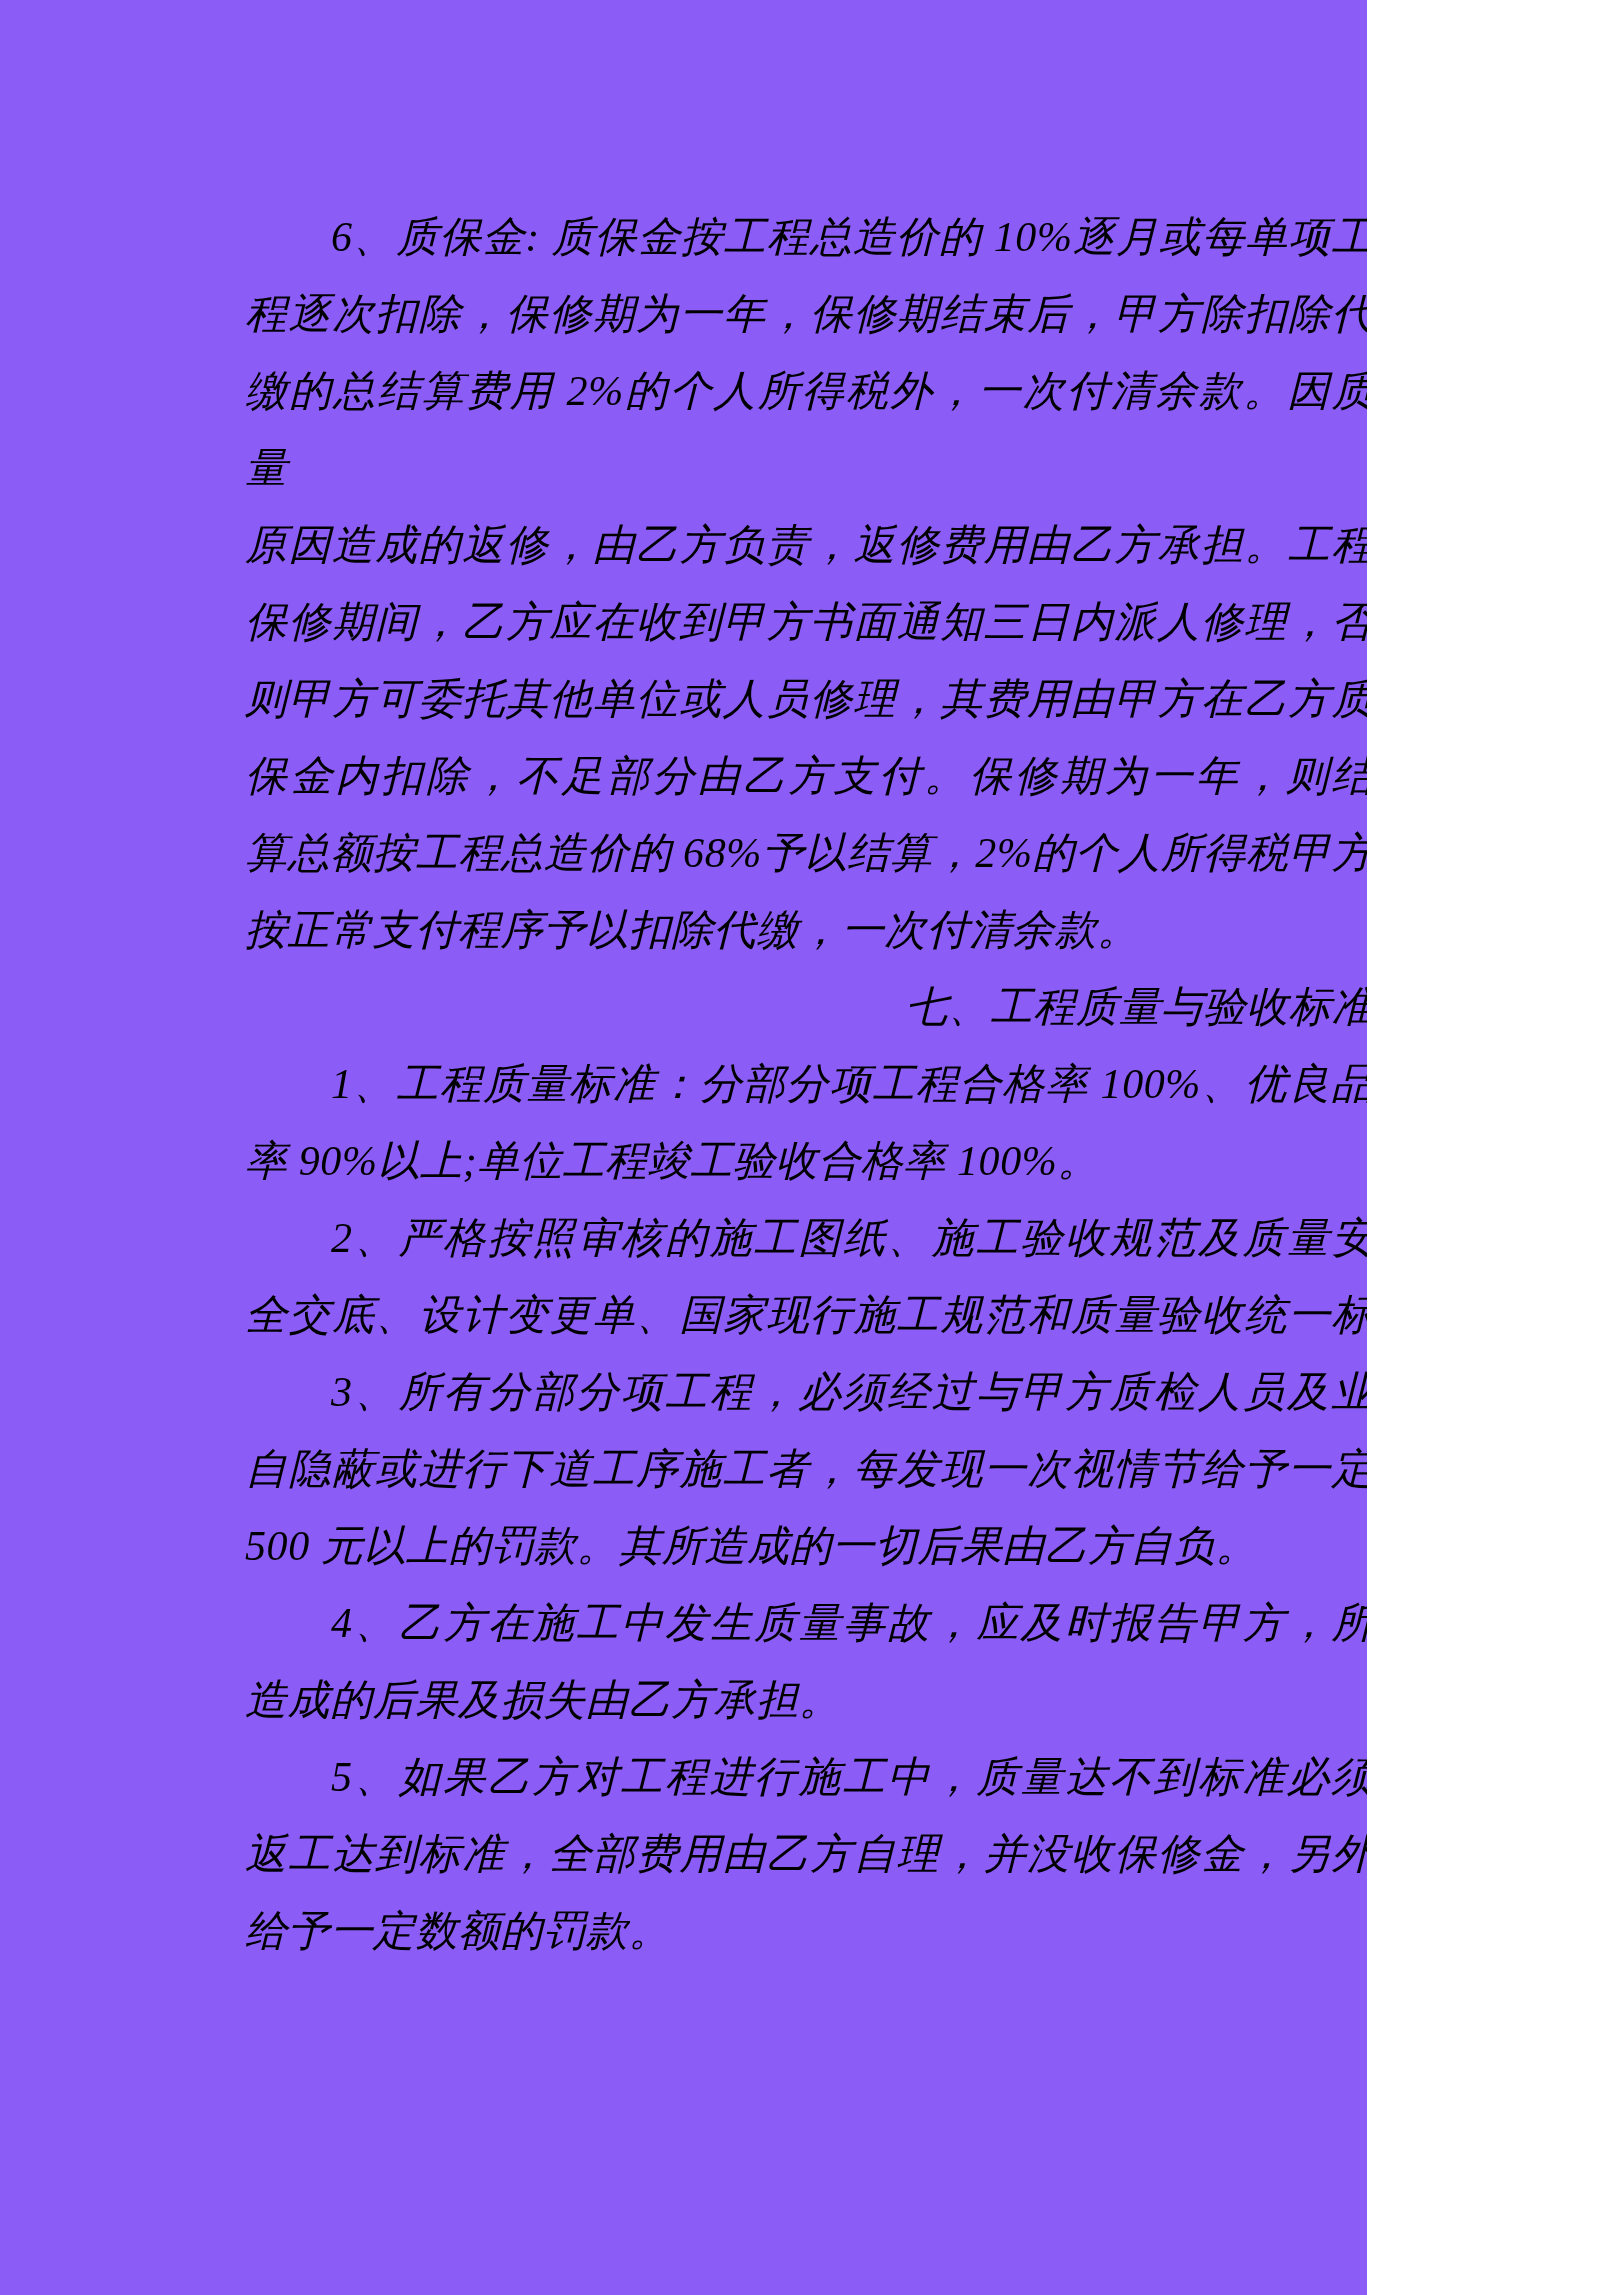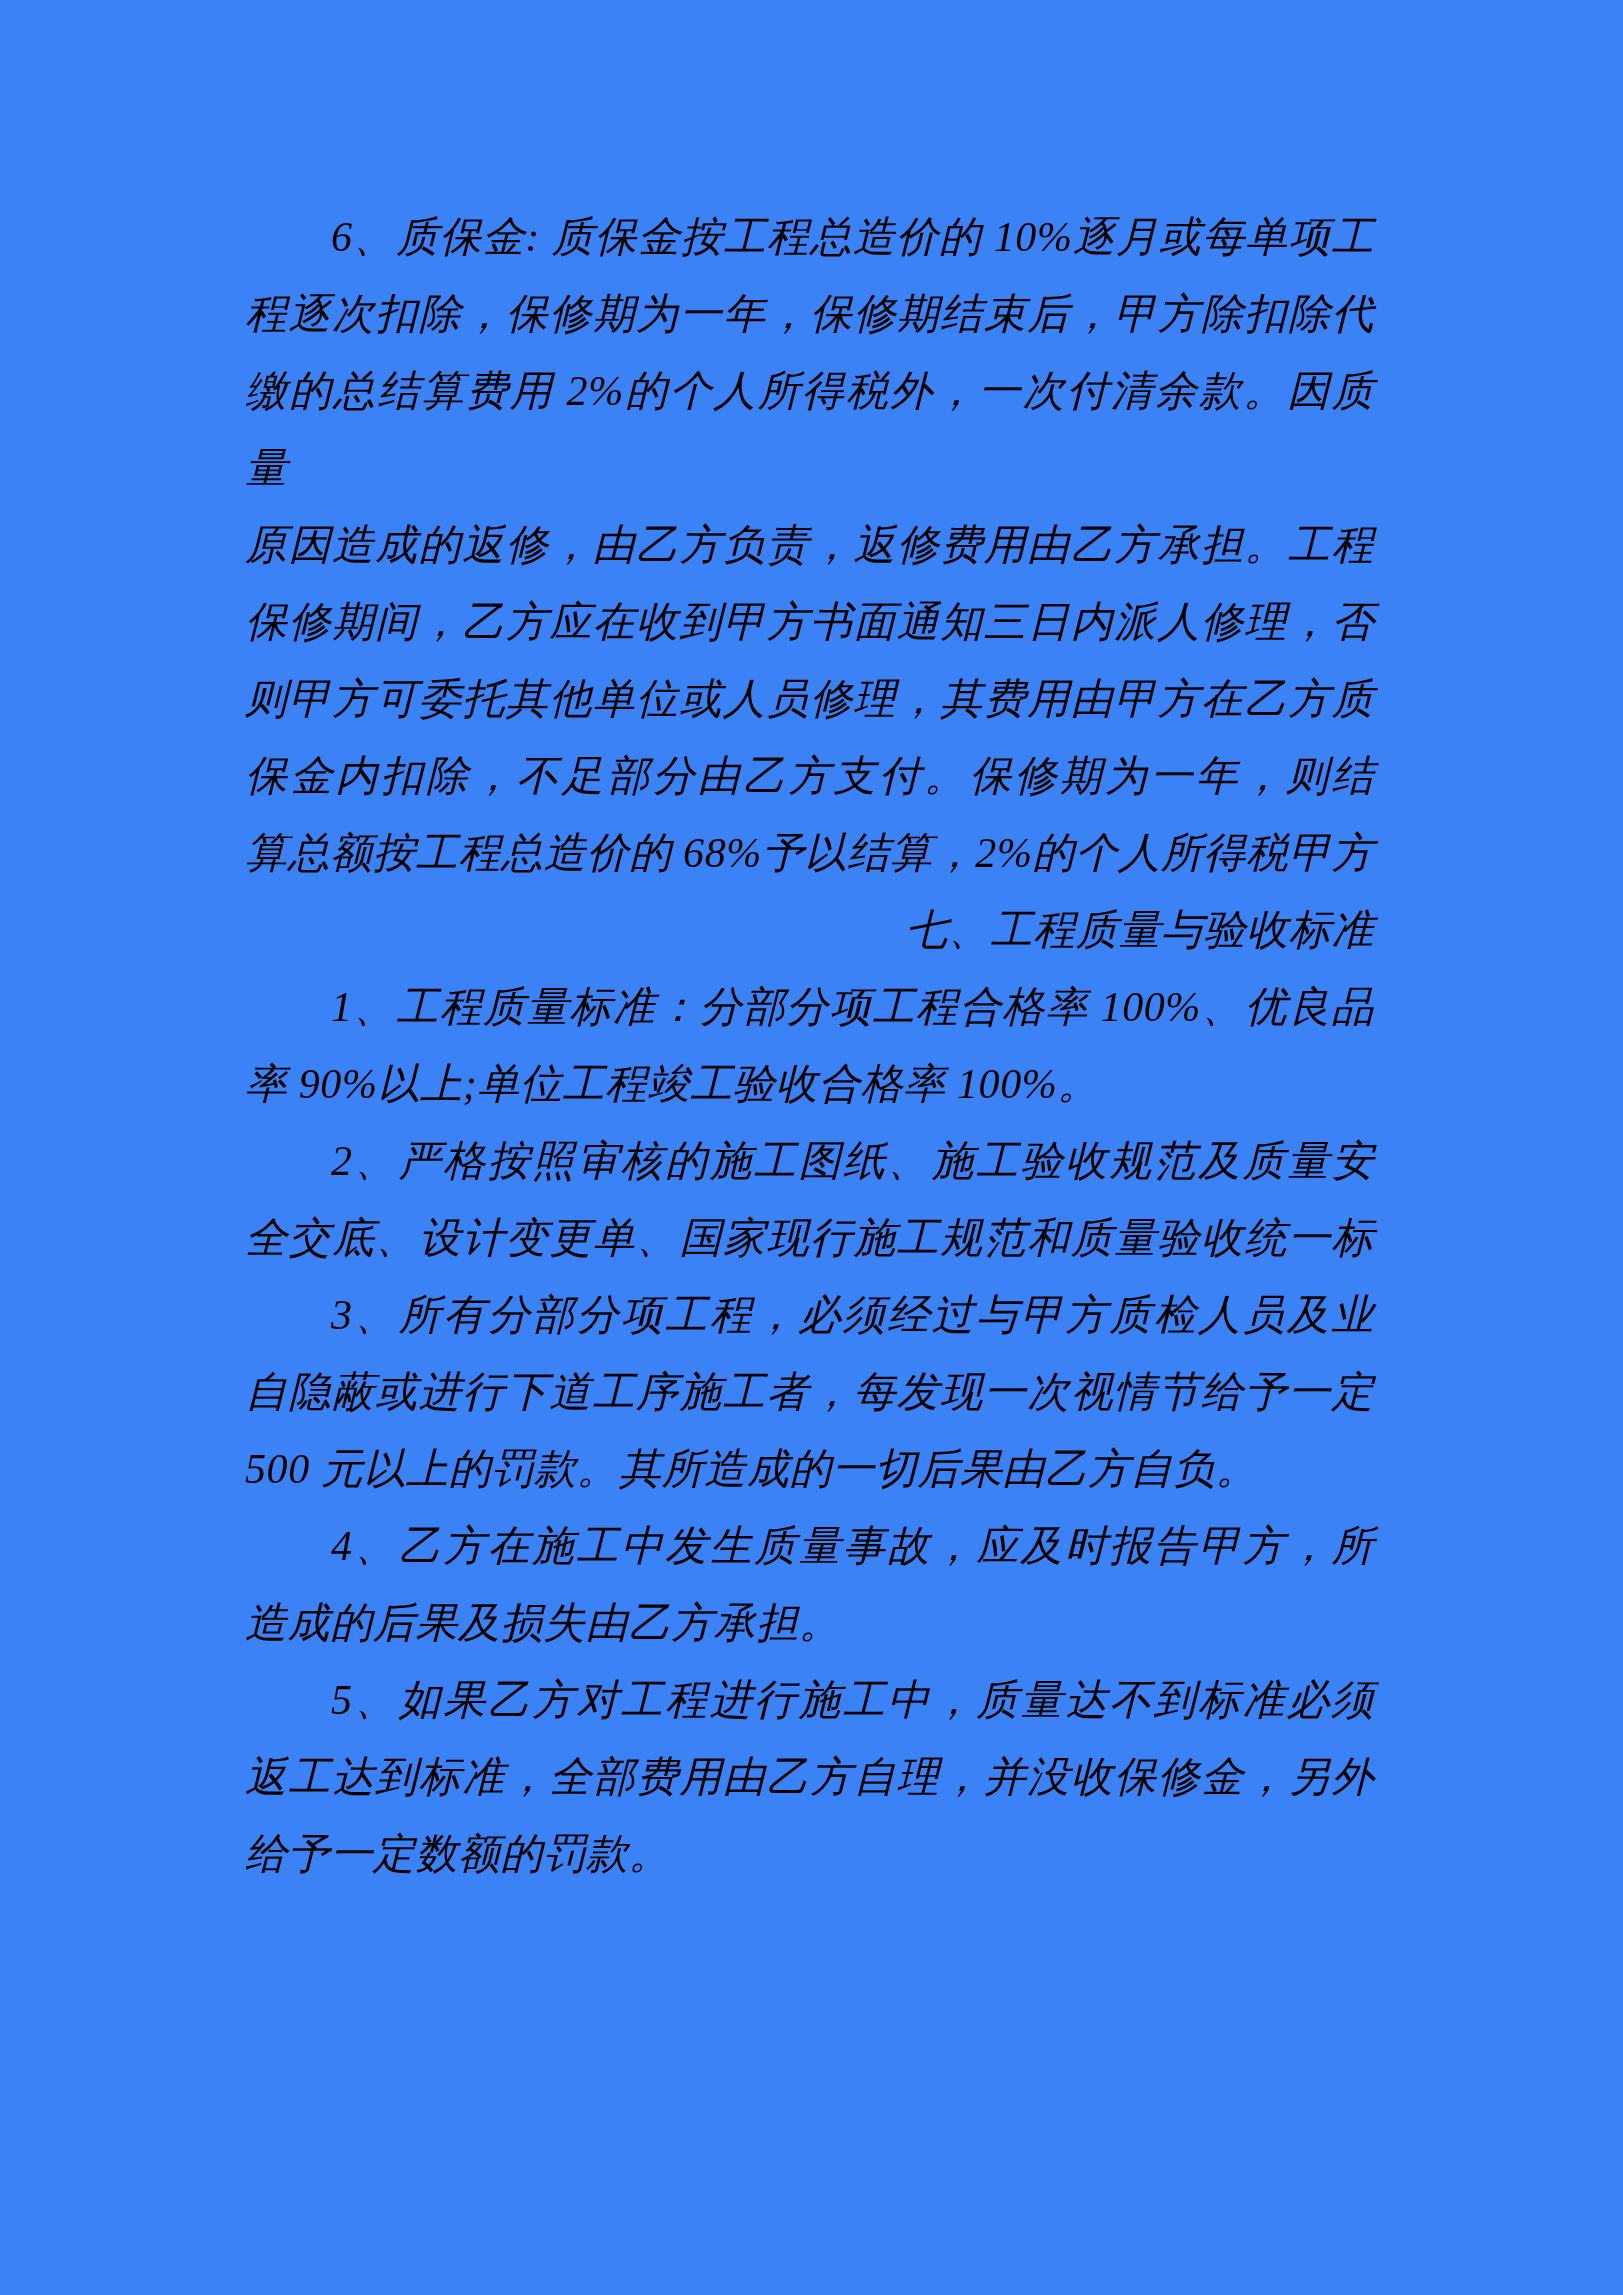--- a/index.html
+++ b/index.html
@@ -2,23 +2,23 @@
 <html style="font-size:9px"><head>
 <meta charset="utf-8">
 <style>
   html, body {
     margin: 0;
     padding: 0;
     background: #ffffff;
   }
   .page {
     position: relative;
-    width: 1623px;
+    width: 1367px;
     height: 2295px;
-    background: #3b82f6;
+    background: #8b5cf6;
     overflow: hidden;
   }
   .textblock {
     position: absolute;
     left: 245px;
     top: 199px;
     width: 1129px;
   }
   .line {
     font-family: "Liberation Serif", "DejaVu Serif", serif;
@@ -51,20 +51,21 @@
 <div class="page">
   <div class="textblock">
     <div class="line fill indent">6、质保金: 质保金按工程总造价的 10%逐月或每单项工</div>
     <div class="line fill">程逐次扣除，保修期为一年，保修期结束后，甲方除扣除代</div>
     <div class="line fill">缴的总结算费用 2%的个人所得税外，一次付清余款。因质量</div>
     <div class="line fill">原因造成的返修，由乙方负责，返修费用由乙方承担。工程</div>
     <div class="line fill">保修期间，乙方应在收到甲方书面通知三日内派人修理，否</div>
     <div class="line fill">则甲方可委托其他单位或人员修理，其费用由甲方在乙方质</div>
     <div class="line fill">保金内扣除，不足部分由乙方支付。保修期为一年，则结</div>
     <div class="line fill">算总额按工程总造价的 68%予以结算，2%的个人所得税甲方</div>
+    <div class="line short">按正常支付程序予以扣除代缴，一次付清余款。</div>
     <div class="line short indent">七、工程质量与验收标准</div>
     <div class="line fill indent">1、工程质量标准：分部分项工程合格率 100%、优良品</div>
     <div class="line short">率 90%以上;单位工程竣工验收合格率 100%。</div>
     <div class="line fill indent">2、严格按照审核的施工图纸、施工验收规范及质量安</div>
     <div class="line fill">全交底、设计变更单、国家现行施工规范和质量验收统一标</div>
     <div class="line fill indent">3、所有分部分项工程，必须经过与甲方质检人员及业</div>
     <div class="line fill">自隐蔽或进行下道工序施工者，每发现一次视情节给予一定</div>
     <div class="line short">500 元以上的罚款。其所造成的一切后果由乙方自负。</div>
     <div class="line fill indent">4、乙方在施工中发生质量事故，应及时报告甲方，所</div>
     <div class="line short">造成的后果及损失由乙方承担。</div>

